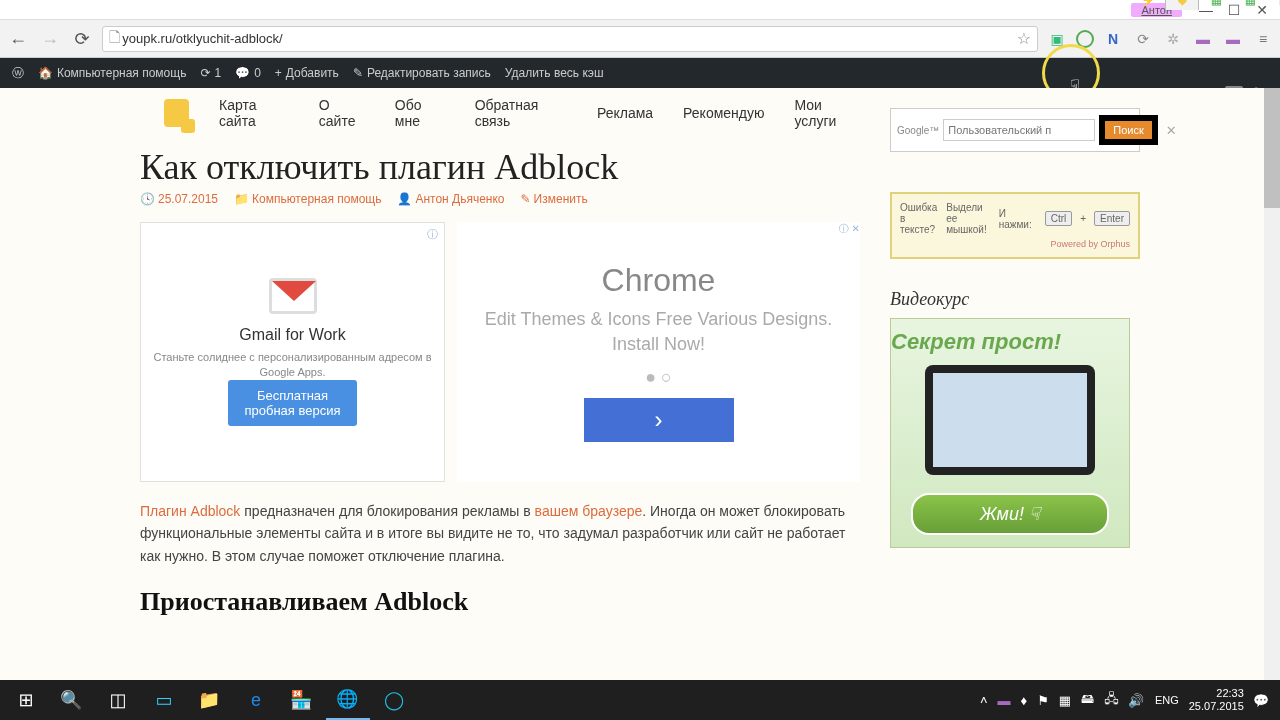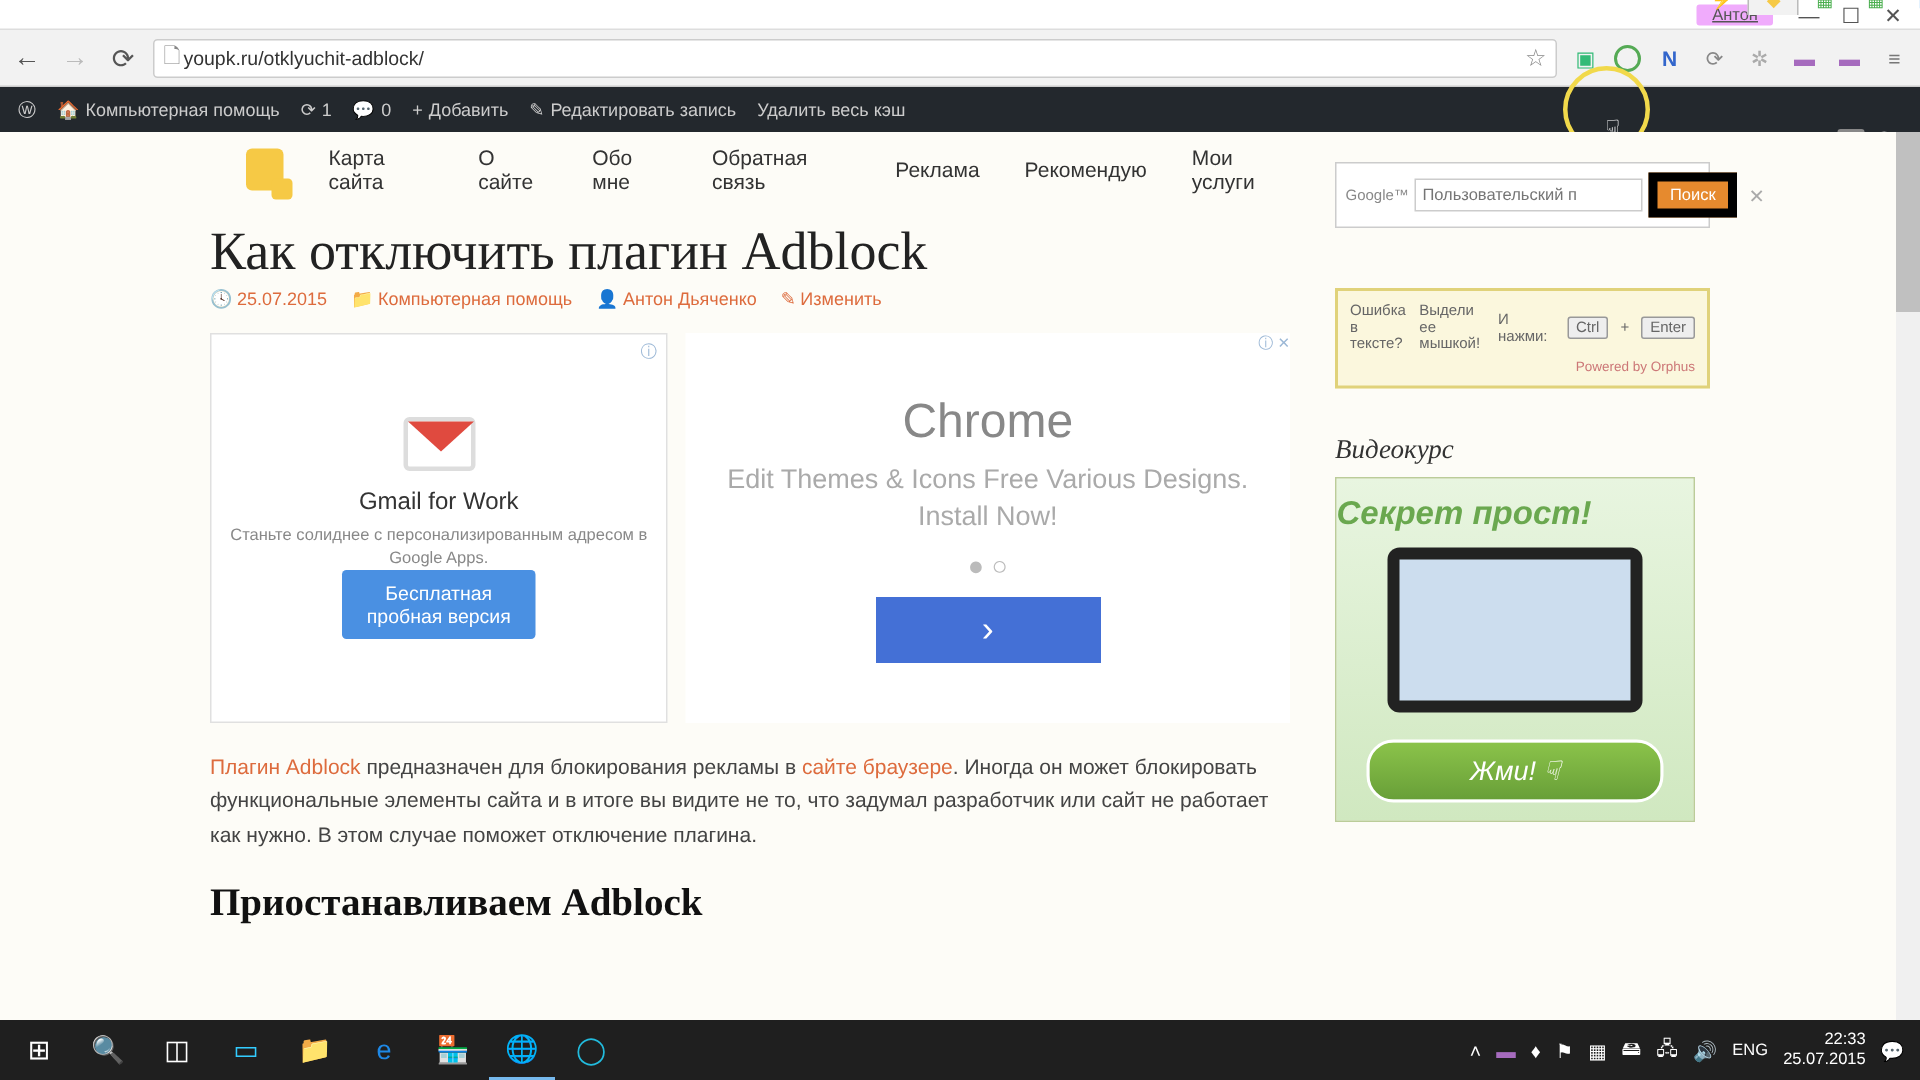--- a/index.html
+++ b/index.html
@@ -28,21 +28,21 @@
 .wpbar .right { margin-left: auto; display: flex; align-items: center; gap: 8px; margin-top: 44px; }
 .wpbar .greeting { color: #5b9dd9; }
 .wpbar .avatar { width: 18px; height: 18px; background: #888; border-radius: 2px; }
 .highlight-ring { position: absolute; right: 180px; top: -14px; width: 58px; height: 58px; border: 3px solid #f1d94b; border-radius: 50%; pointer-events: none; }
 .cursor-hand { position: absolute; right: 200px; top: 18px; font-size: 16px; color: #fff; }
 
 
 .page { background: #fdfcf7; height: calc(720px - 20px - 38px - 30px - 40px); overflow: hidden; position: relative; }
 .container { width: 1000px; margin: 0 auto; display: flex; gap: 30px; }
 
-.sitenav { height: 50px; display: flex; align-items: center; gap: 30px; padding-left: 24px; font-size: 14px; color: #333; justify-content: flex-end; }
+.sitenav { height: 50px; display: flex; align-items: center; gap: 30px; padding-left: 24px; font-size: 14px; color: #333; }
 .sitenav .logo { width: 28px; height: 28px; background: #f6c945; border-radius: 4px; position: relative; }
 .sitenav .logo::after { content:""; position:absolute; width:14px; height:14px; background:#f6c945; border-radius:3px; right:-6px; bottom:-6px; }
 .sitenav a { cursor: pointer; }
 
 .main { flex: 1; }
 h1.title { font-family: Georgia, serif; font-size: 36px; font-weight: normal; color: #222; margin: 8px 0 4px; }
 .meta { display: flex; gap: 16px; color: #dd6b3d; font-size: 12px; margin-bottom: 16px; }
 .meta span { display: flex; align-items: center; gap: 3px; }
 
 .adrow { display: flex; gap: 12px; margin-bottom: 18px; }
@@ -190,21 +190,21 @@
         <div class="adbox ad2">
           <span class="adchoice">ⓘ ✕</span>
           <div class="h">Chrome</div>
           <div class="s">Edit Themes &amp; Icons Free Various Designs. Install Now!</div>
           <div class="dots">● ○</div>
           <div class="btn">›</div>
         </div>
       </div>
 
       <p class="body-text">
-        <span class="lnk">Плагин Adblock</span><span> предназначен для блокирования рекламы в </span><span class="lnk">сайте браузере</span><span>. Иногда он может блокировать функциональные элементы сайта и в итоге вы видите не то, что задумал разработчик или сайт не работает как нужно. В этом случае поможет отключение плагина.</span>
+        <span class="lnk">Плагин Adblock</span><span> предназначен для блокирования рекламы в </span><span class="lnk">вашем браузере</span><span>. Иногда он может блокировать функциональные элементы сайта и в итоге вы видите не то, что задумал разработчик или сайт не работает как нужно. В этом случае поможет отключение плагина.</span>
       </p>
 
       <h2 class="sub">Приостанавливаем Adblock</h2>
     </div>
 
     <div class="sidebar">
       <div class="searchbox">
         <span class="glabel">Google™</span>
         <input placeholder="Пользовательский п" style="">
         <span class="sbtn">Поиск</span>

